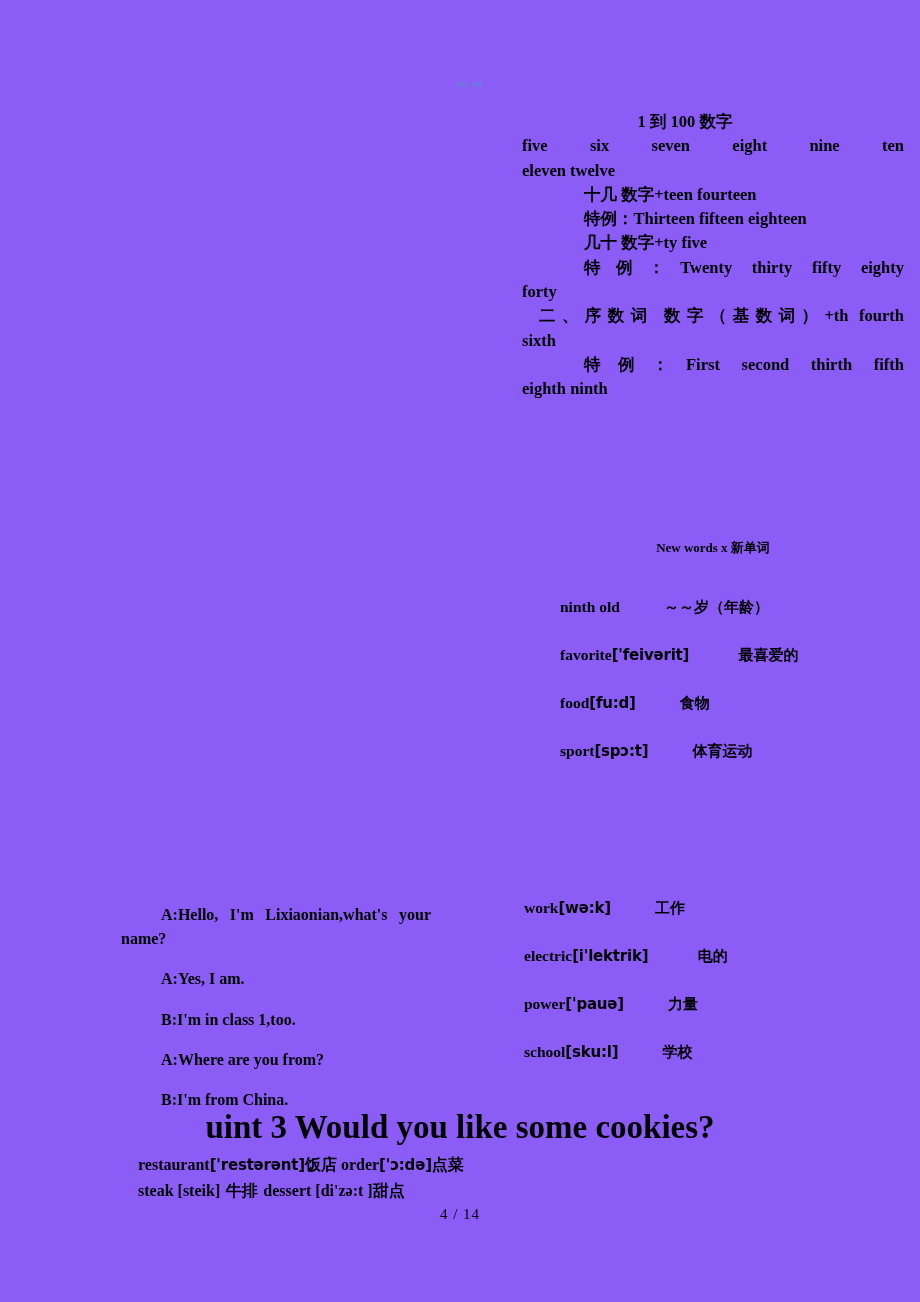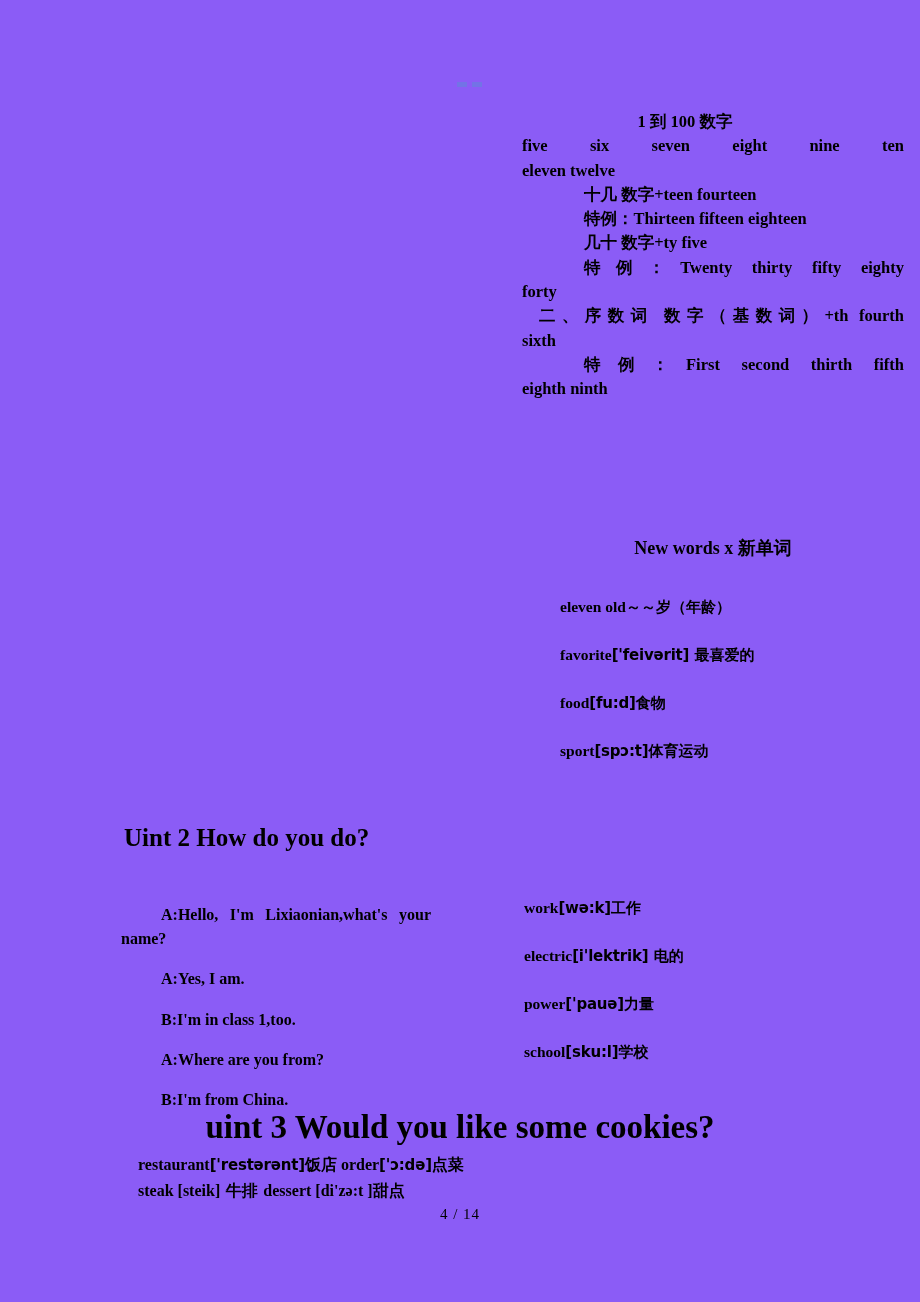--- a/index.html
+++ b/index.html
@@ -64,21 +64,21 @@
 
   
   #new-words-title {
     position: absolute;
     left: 522px;
     top: 536px;
     width: 382px;
     text-align: center;
     padding-right: 14px;
     font-weight: bold;
-    font-size: 18px;
+    font-size: 13px;
     line-height: 24px;
   }
 
   
   #new-words-list {
     position: absolute;
     left: 560px;
     top: 596px;
     width: 344px;
     font-weight: bold;
@@ -92,20 +92,21 @@
   .ipa {
     font-family: "DejaVu Sans", sans-serif;
     font-weight: bold;
     font-size: 15px;
     letter-spacing: -0.2px;
   }
   .cn {
     font-family: "DejaVu Sans", "Liberation Sans", sans-serif;
     font-weight: bold;
     font-size: 15px;
+    margin-left: 44px;
   }
   .cnserif {
     font-family: "DejaVu Sans", "Liberation Sans", sans-serif;
     font-weight: bold;
   }
 
   
   #unit2-title {
     position: absolute;
     left: 124px;
@@ -207,34 +208,33 @@
     <p class="ind-2 jb">特例：First   second   thirth   fifth</p>
     <p class="jl">eighth   ninth</p>
   </div>
 
   <div id="new-words-title">
     <span>New words x 新单词</span>
   </div>
 
   <div id="new-words-list">
     <div class="vrow">
-      <span>eleven old</span><span class="ipa"></span><span class="cn">～～岁（年龄）</span>
+      <span>ninth old</span><span class="ipa"></span><span class="cn">～～岁（年龄）</span>
     </div>
     <div class="vrow">
       <span>favorite</span><span class="ipa">['feivərit]</span><span class="cn"> 最喜爱的</span>
     </div>
     <div class="vrow">
       <span>food</span><span class="ipa">[fu:d]</span><span class="cn">食物</span>
     </div>
     <div class="vrow">
       <span>sport</span><span class="ipa">[spɔ:t]</span><span class="cn">体育运动</span>
     </div>
   </div>
 
-  <div id="unit2-title">Uint 2    How do you do?</div>
 
   <div id="dialogue">
     <p class="wrapline">A:Hello,  I'm  Lixiaonian,what's  your name?</p>
     <p class="simple">A:Yes, I am.</p>
     <p class="simple">B:I'm in class 1,too.</p>
     <p class="simple">A:Where are you from?</p>
     <p class="simple">B:I'm from China.</p>
   </div>
 
   <div id="unit2-vocab">

